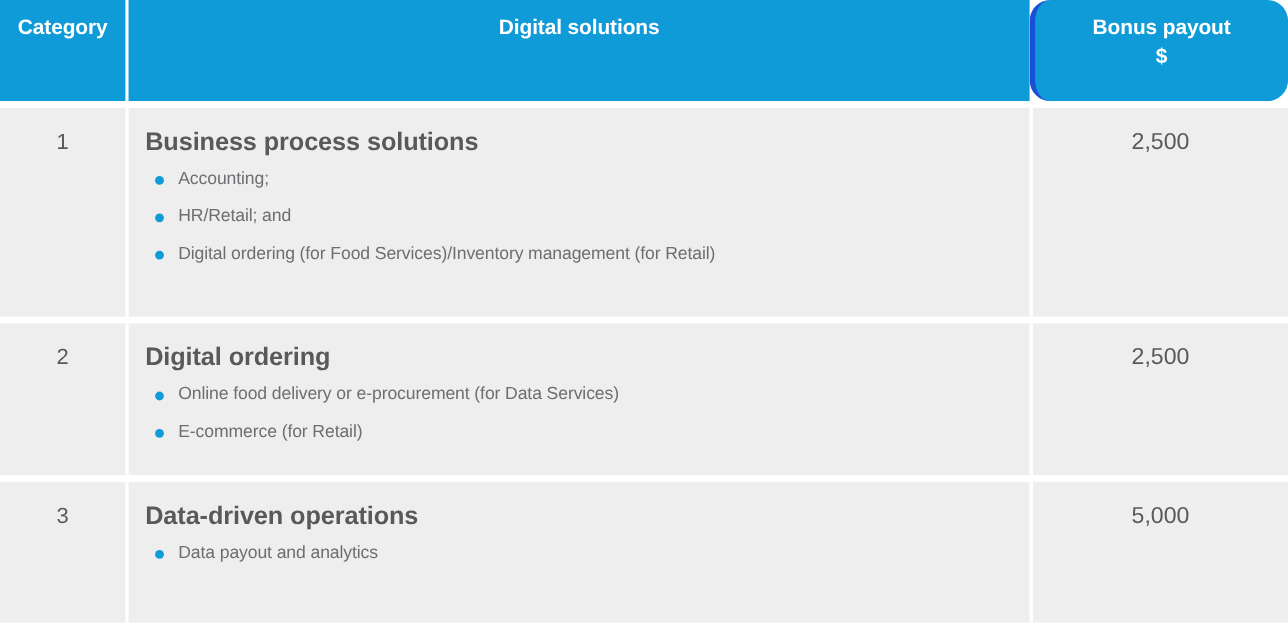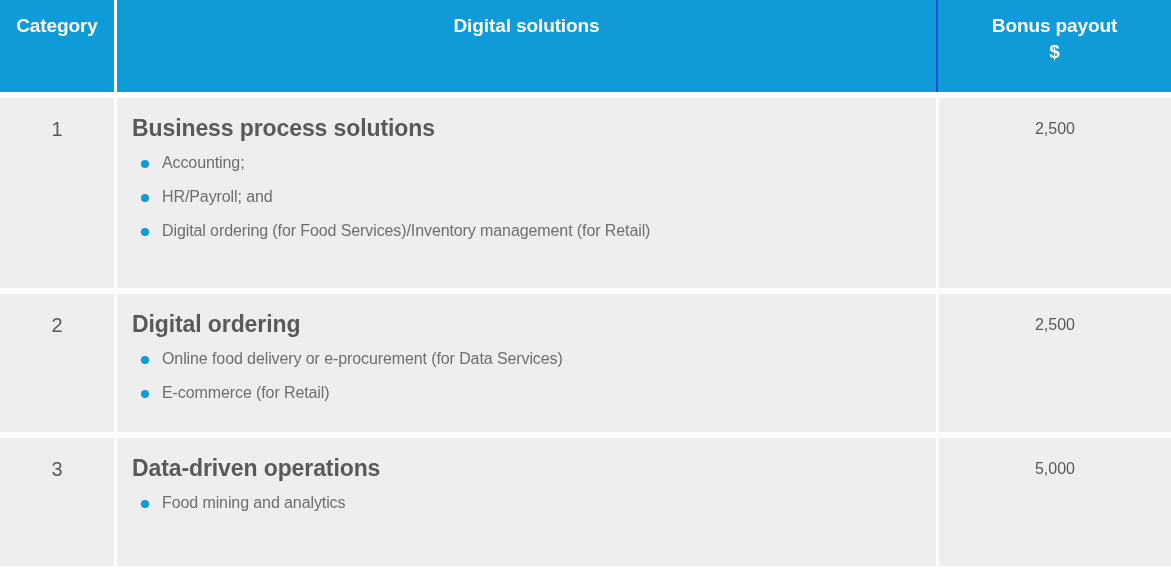--- a/index.html
+++ b/index.html
@@ -48,21 +48,22 @@
     text-align: center;
     box-sizing: border-box;
     letter-spacing: -0.1px;
   }
   .thead-row th.th-cat {
     border-right: 3px solid #ffffff;
     padding-left: 14px;
     padding-right: 14px;
   }
   .thead-row th.th-bonus {
-    border-left: 2px solid #1d4ed8;
+    border-left: 5px solid #1d4ed8;
+    border-radius: 19px;
   }
 
   
   .cat-head-inner {
     display: block;
     width: 100%;
     word-break: break-all;
   }
 
   
@@ -87,21 +88,21 @@
     line-height: 26px;
     padding: 18px 8px 22px 8px;
   }
   .body-row td.cell-sol {
     padding: 18px 14px 22px 15px;
   }
   .body-row td.cell-bonus {
     border-left: 3px solid #ffffff;
     text-align: center;
     color: #58595b;
-    font-size: 16px;
+    font-size: 21px;
     line-height: 26px;
     padding: 18px 8px 22px 8px;
   }
 
   .row-title {
     font-weight: bold;
     color: #58595b;
     font-size: 23px;
     line-height: 24px;
     margin: 0 0 6px 0;
@@ -176,21 +177,21 @@
         <td class="cell-cat">1</td>
         <td class="cell-sol">
           <div class="row-title">Business process solutions</div>
           <ul class="bullets">
             <li>
               <span class="dot"></span>
               <span class="txt">Accounting;</span>
             </li>
             <li>
               <span class="dot"></span>
-              <span class="txt">HR/Payroll; and</span>
+              <span class="txt">HR/Retail; and</span>
             </li>
             <li>
               <span class="dot"></span>
               <span class="txt">Digital ordering (for Food Services)/Inventory management (for Retail)</span>
             </li>
           </ul>
         </td>
         <td class="cell-bonus">2,500</td>
       </tr>
 
@@ -224,21 +225,21 @@
         <td></td>
       </tr>
 
       <tr class="body-row row-3">
         <td class="cell-cat">3</td>
         <td class="cell-sol">
           <div class="row-title">Data-driven operations</div>
           <ul class="bullets">
             <li>
               <span class="dot"></span>
-              <span class="txt">Food mining and analytics</span>
+              <span class="txt">Data payout and analytics</span>
             </li>
           </ul>
         </td>
         <td class="cell-bonus">5,000</td>
       </tr>
     </tbody>
   </table>
 </div>
 
 </body></html>

